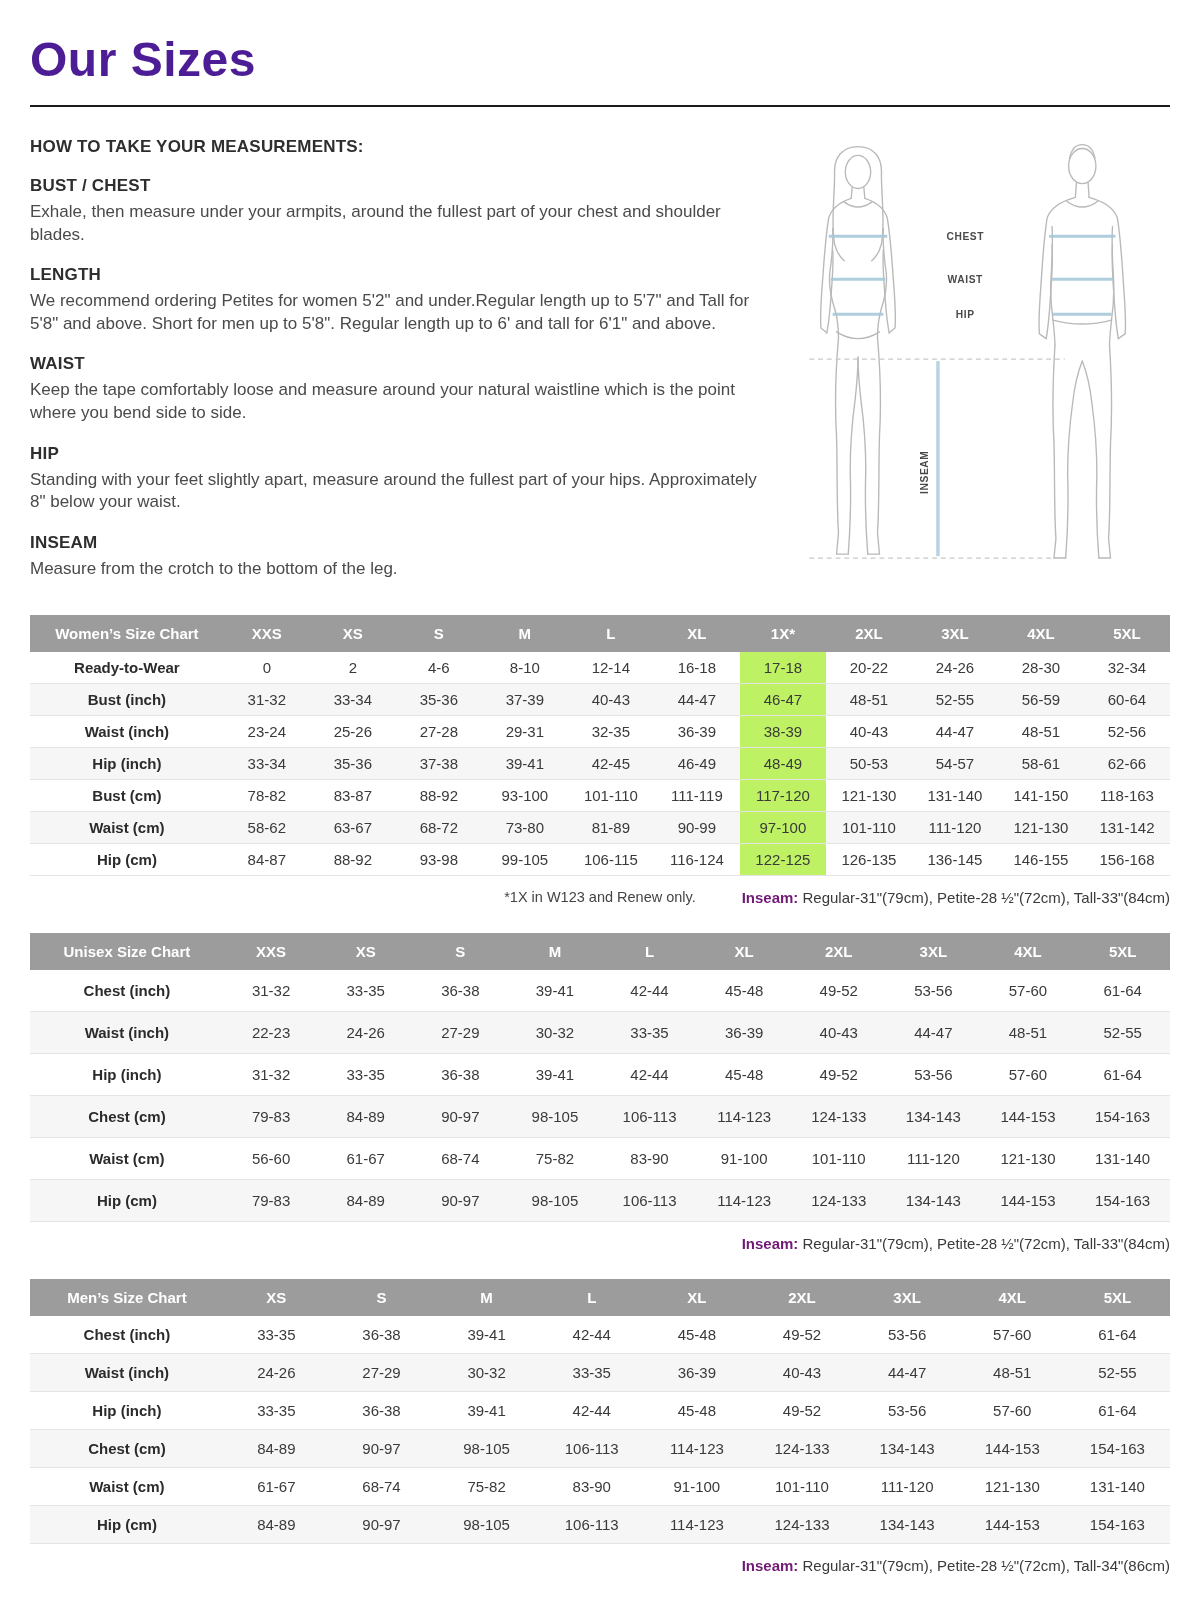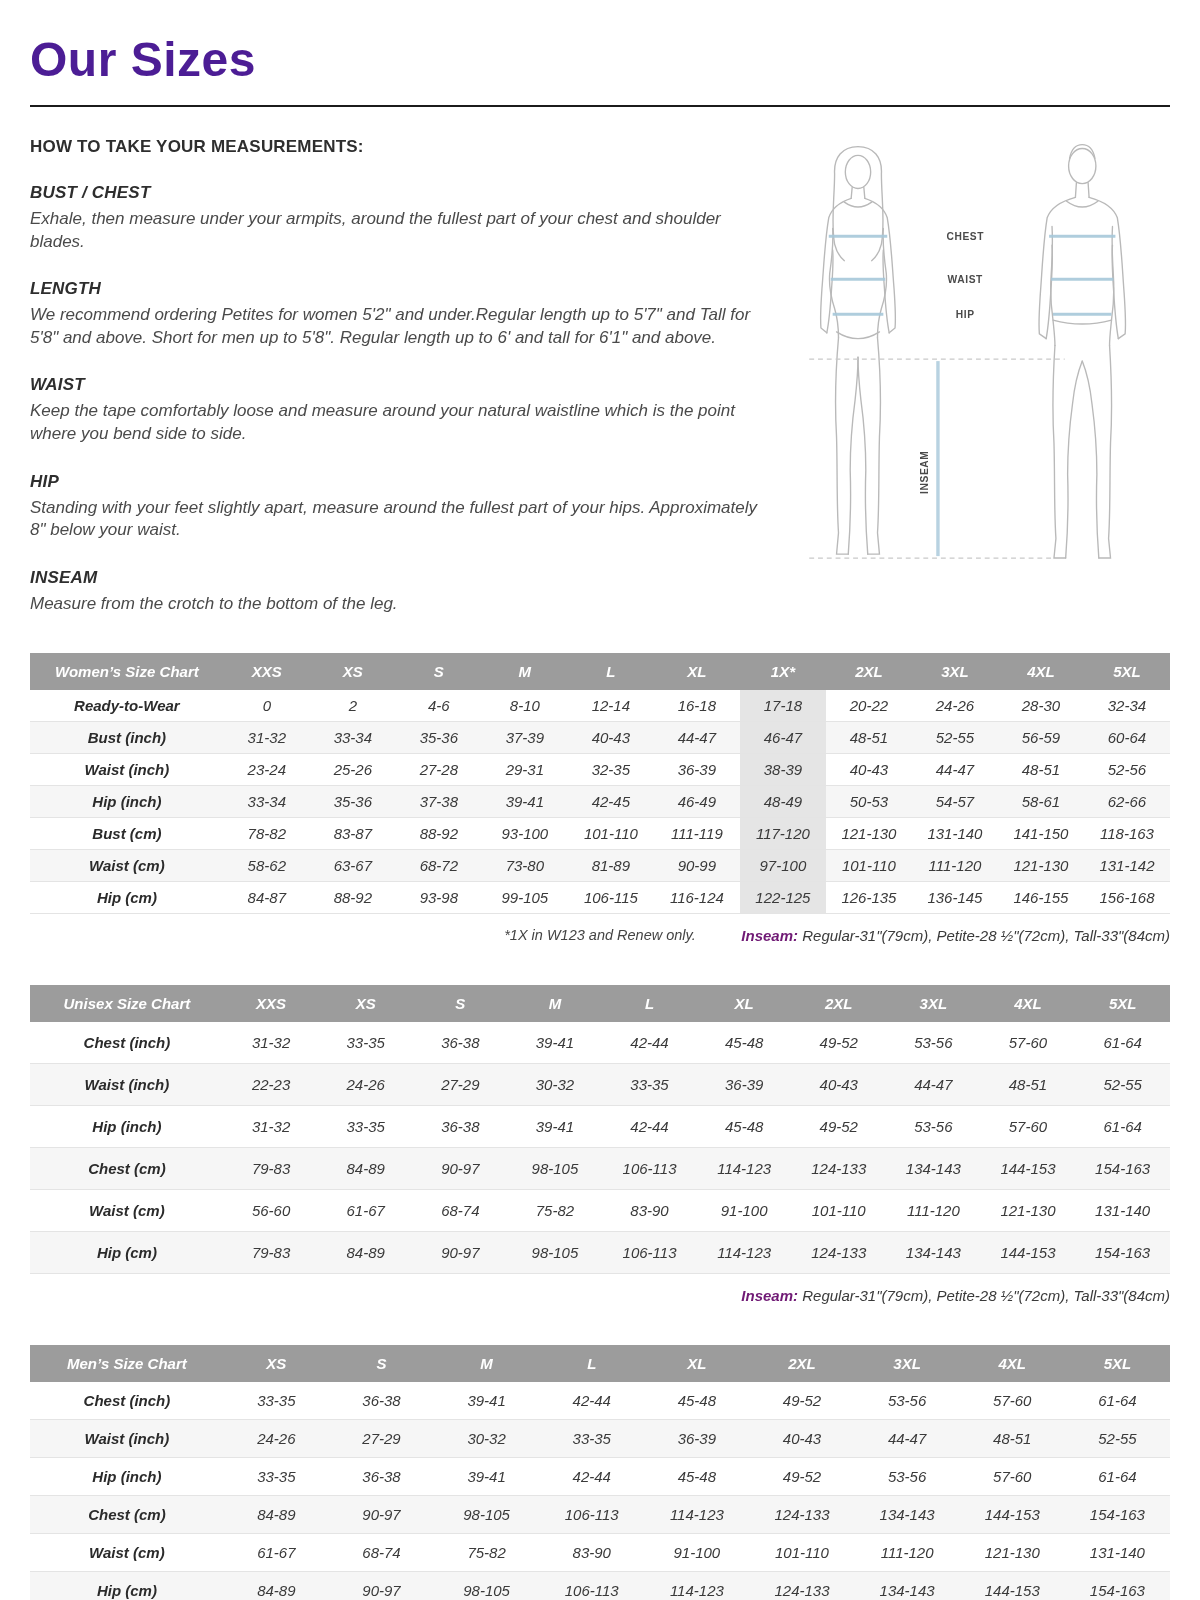--- a/index.html
+++ b/index.html
@@ -6,38 +6,38 @@
   html, body { margin: 0; padding: 0; background: #fff; }
   body { font-family: "Liberation Sans", sans-serif; color: #333; }
   .page { width: 1200px; min-height: 1600px; padding: 24px 30px 20px; margin: 0 auto; background: #fff; }
 
   .page-title { font-size: 48px; font-weight: 700; color: #4c1d95; margin: 8px 0 18px; letter-spacing: 0.5px; }
   .title-rule { border: none; border-bottom: 2.5px solid #1b1b1b; margin: 0 0 26px; }
 
   .top-section { display: flex; gap: 8px; }
   .instructions { width: 736px; flex: 0 0 auto; padding-top: 4px; }
   .instr-heading { font-size: 17px; font-weight: 700; color: #2e2e2e; margin: 0 0 4px; letter-spacing: 0.2px; }
-  .instr-section { margin-top: 26px; font-style: italic; }
+  .instr-section { margin-top: 19px; }
   .instr-title { font-size: 17px; font-weight: 700; color: #2e2e2e; margin: 0 0 5px; letter-spacing: 0.2px; }
   .instr-body { font-size: 17px; line-height: 1.33; color: #4a4a4a; margin: 0; }
 
   .diagram { flex: 1; display: flex; justify-content: flex-end; align-items: flex-start; padding-top: 6px; }
   .figure path, .figure ellipse { fill: none; stroke: #b9b9b9; stroke-width: 1.4; stroke-linecap: round; }
   .mlines line { stroke: #a7c8da; stroke-width: 3; opacity: 0.9; }
   .guides .dash { stroke: #c9c9c9; stroke-width: 1.2; stroke-dasharray: 5 4; fill: none; }
   .guides .solid { stroke: #a7c8da; stroke-width: 3.5; opacity: 0.8; }
   .dlabels text { font-size: 10.5px; font-weight: 700; fill: #4a4a4a; letter-spacing: 0.6px; text-anchor: middle; font-family: "Liberation Sans", sans-serif; }
 
-  .table-block { margin-top: 38px; font-style: italic; }
+  .table-block { margin-top: 24px; }
   .size-table { width: 100%; border-collapse: collapse; table-layout: fixed; }
   .size-table th { background: #9c9c9c; color: #fff; font-size: 15px; font-weight: 700; padding: 10px 3px; text-align: center; }
   .size-table th.tbl-title { width: 17%; }
   .size-table td { text-align: center; font-size: 15px; color: #3a3a3a; border-bottom: 1px solid #e4e4e4; background: #fff; }
   .size-table tbody tr:nth-child(even) td { background: #f6f6f6; }
-  .size-table tbody tr td.hl { background: #e5e5e5; }
+  .size-table tbody tr td.hl { background: #bef264; }
   .size-table td.rowlabel { font-weight: 700; color: #2b2b2b; }
   .size-table.compact td { padding: 7px 3px; }
   .size-table.roomy td { padding: 12px 3px; }
   .size-table.medium td { padding: 10px 3px; }
 
   .footnotes { position: relative; display: flex; justify-content: flex-end; margin-top: 13px; font-size: 15px; color: #3a3a3a; min-height: 20px; }
   .fn-center { position: absolute; left: 50%; transform: translateX(-50%); font-size: 14.5px; color: #444; }
   .fn b { font-weight: 700; color: #701a75; }
 </style>
 </head>

